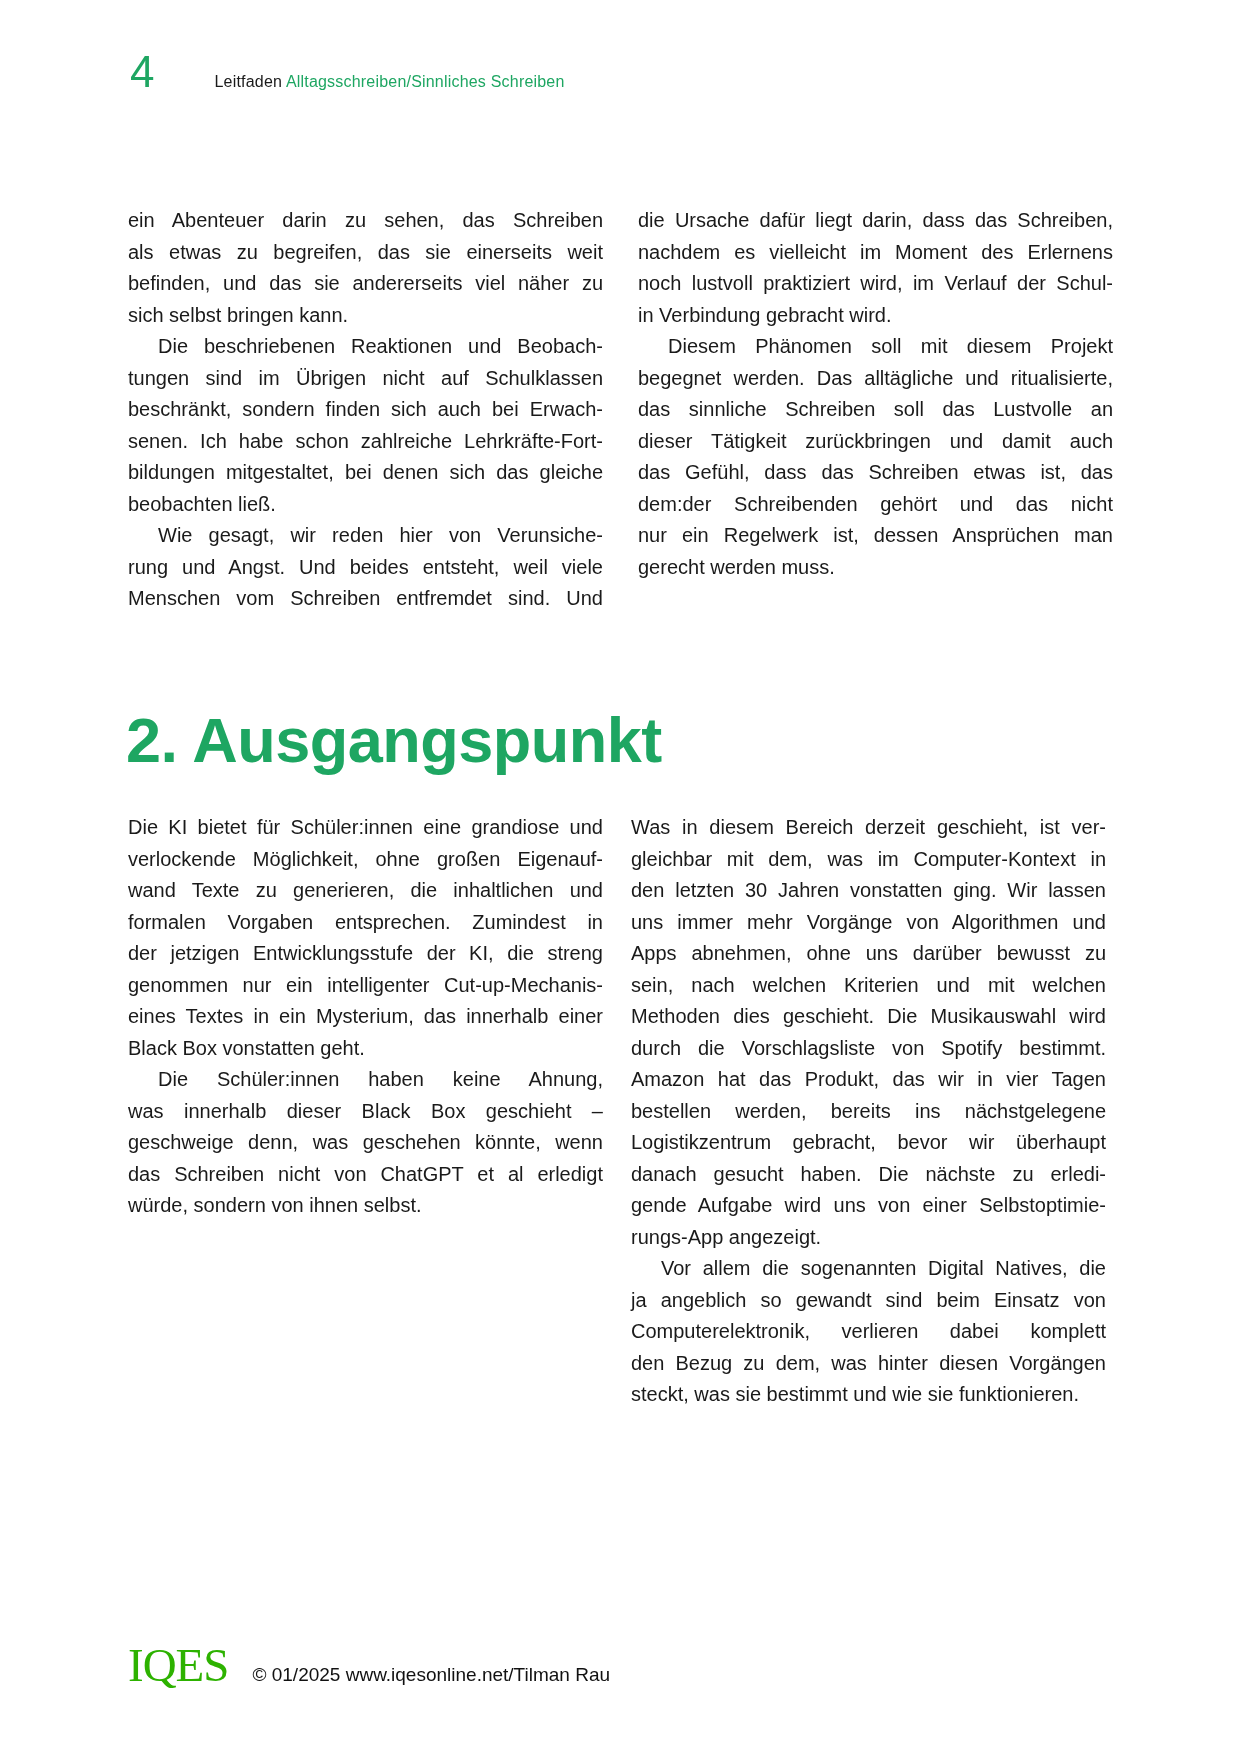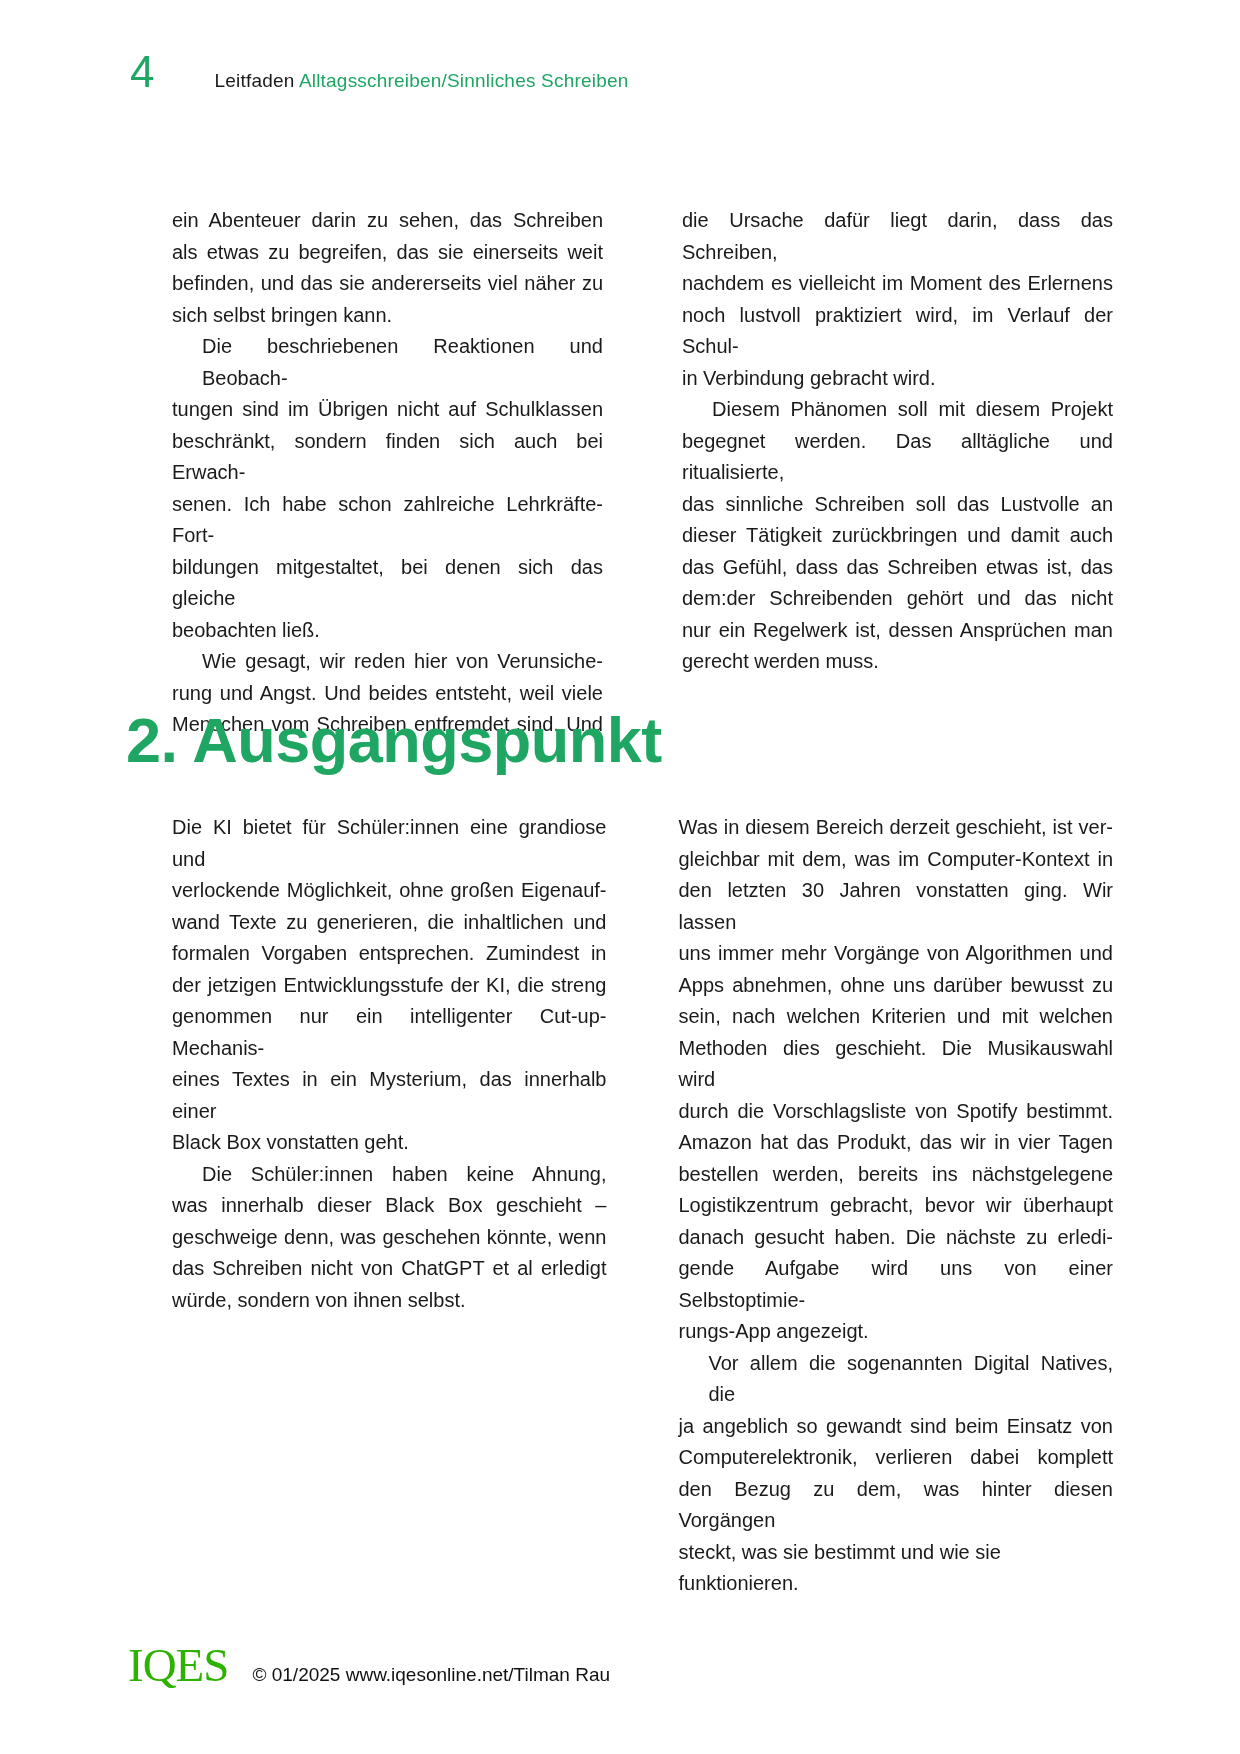--- a/index.html
+++ b/index.html
@@ -23,31 +23,31 @@
     position:absolute;left:130px;top:50px;
     display:flex;align-items:baseline;
   }
   .page-num{
     font-size:44px;line-height:1;
     color:var(--accent);
     font-weight:400;
   }
   .doc-title{
     margin-left:60px;
-    font-size:19px;letter-spacing:0.2px;
+    font-size:16px;letter-spacing:0.2px;
   }
   .doc-title .hl{color:var(--accent);}
   
   .cols{
     position:absolute;left:128px;width:985px;
     display:flex;gap:35px;
   }
   .cols.intro{top:205px;}
   .cols.sec2{top:812px;gap:28px;}
-  .col{width:475px;margin-left:44px;}
+  .col{width:475px;}
   .line{
     font-size:20px;
     line-height:31.5px;
     white-space:normal;
     color:var(--ink);
   }
   .line.just{
     text-align:justify;
     text-align-last:justify;
   }

